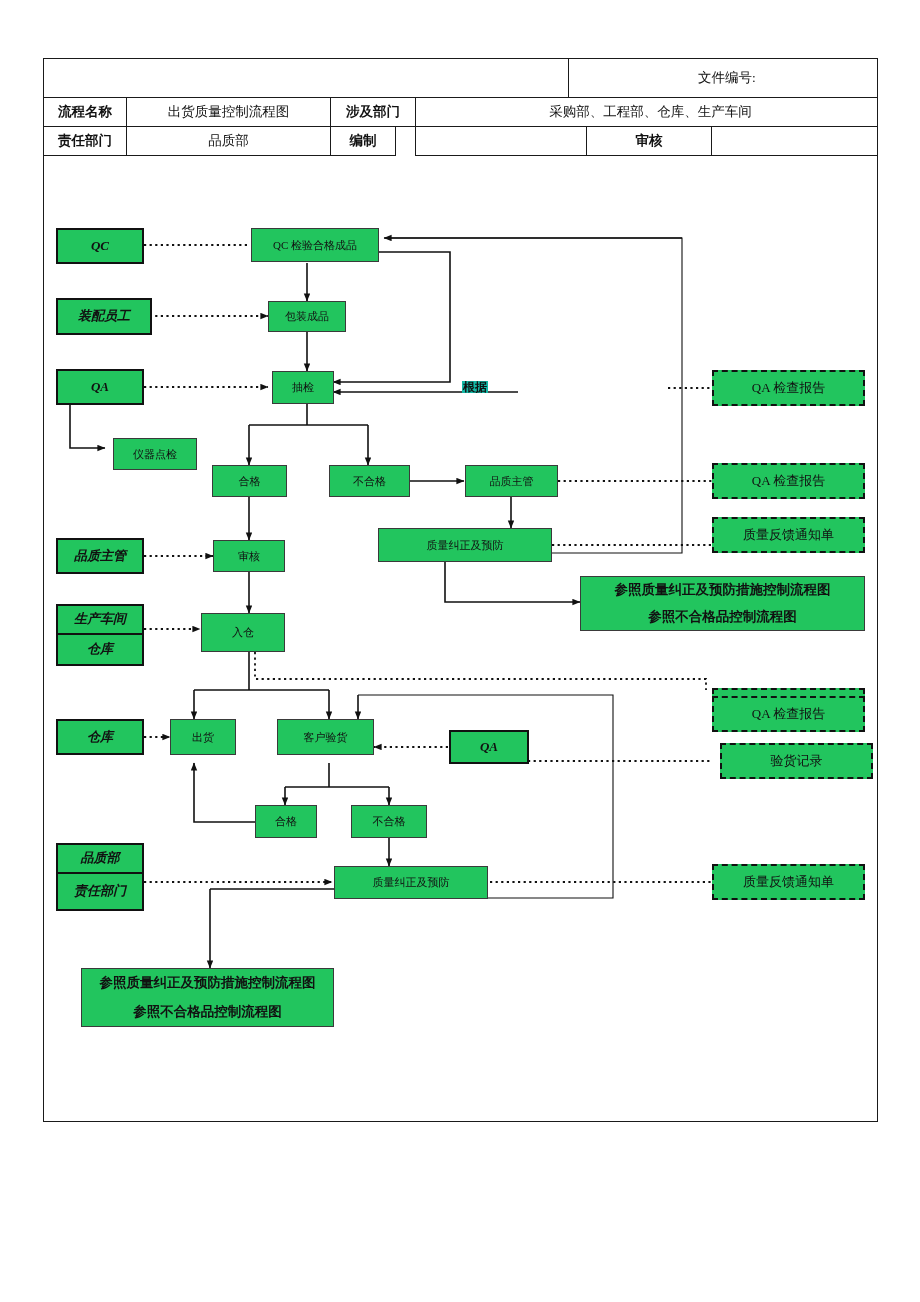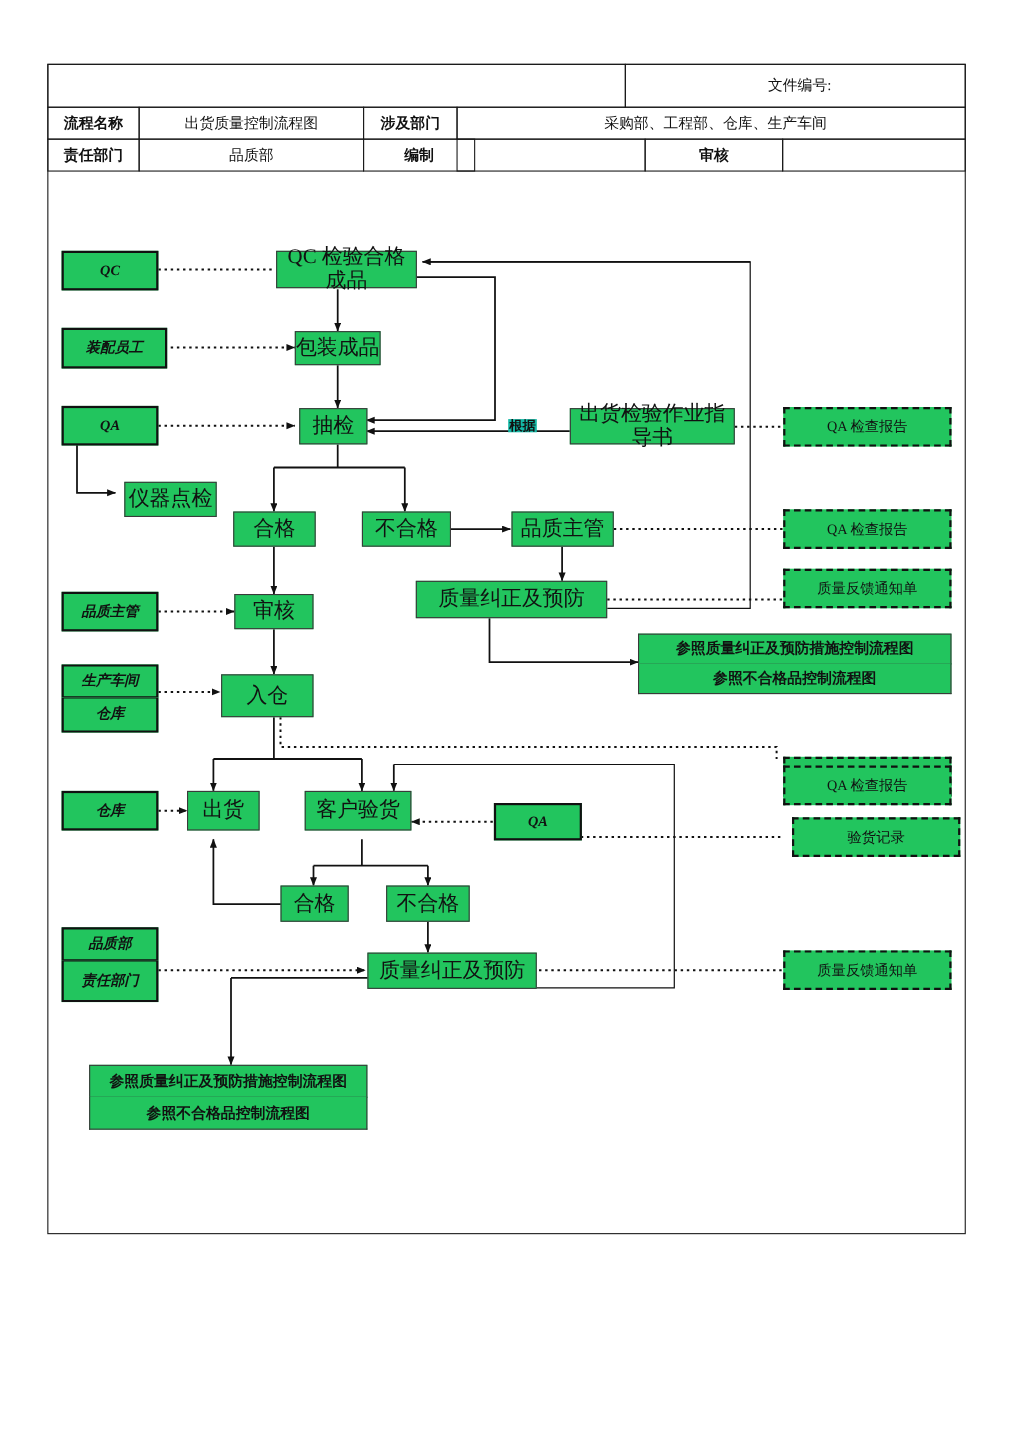--- a/index.html
+++ b/index.html
@@ -17,21 +17,21 @@
        display:flex;align-items:center;justify-content:center;
        font-size:13.5px;color:#111;line-height:1.2;}
   .hdr.b{font-weight:bold;}
   .hdr.l{justify-content:center;padding-left:8px;}
 
   
   .box{position:absolute;box-sizing:border-box;background:#22c55e;
        display:flex;align-items:center;justify-content:center;
        text-align:center;color:#111;line-height:1.15;}
   
-  .thin{border:1px solid #3a3a3a;font-size:19px;}
+  .thin{border:1px solid #3a3a3a;font-size:11px;}
   
   .actor{border:2px solid #111;font-size:13px;font-style:italic;font-weight:bold;}
   
   .dash{border:2.5px dashed #111;font-size:13px;}
   
   .ref{border:1px solid #3a3a3a;font-size:13.5px;font-weight:bold;}
 
   .lbl{position:absolute;font-size:12px;font-weight:bold;color:#111;
        background:#14b8a6;padding:0 1px;line-height:1;}
 
@@ -54,21 +54,21 @@
     <span>文件编号:</span>
   </div>
 
   <div class="hdr b" style="left:43px;top:97px;width:84px;height:30px;">流程名称</div>
   <div class="hdr" style="left:126px;top:97px;width:205px;height:30px;">出货质量控制流程图</div>
   <div class="hdr b" style="left:330px;top:97px;width:86px;height:30px;">涉及部门</div>
   <div class="hdr l" style="left:415px;top:97px;width:463px;height:30px;">采购部、工程部、仓库、生产车间</div>
 
   <div class="hdr b" style="left:43px;top:126px;width:84px;height:30px;">责任部门</div>
   <div class="hdr" style="left:126px;top:126px;width:205px;height:30px;">品质部</div>
-  <div class="hdr b" style="left:330px;top:126px;width:102px;height:30px;text-align:center;">编制</div>
+  <div class="hdr b" style="left:330px;top:126px;width:66px;height:30px;text-align:center;">编制</div>
   <div class="hdr" style="left:415px;top:126px;width:172px;height:30px;"></div>
   <div class="hdr b" style="left:586px;top:126px;width:126px;height:30px;">审核</div>
   <div class="hdr" style="left:711px;top:126px;width:167px;height:30px;"></div>
 
   <svg class="wires" viewBox="0 0 920 1302">
     <defs>
       <marker id="ah" markerWidth="9" markerHeight="9" refX="7.6" refY="3.2" orient="auto" markerUnits="userSpaceOnUse">
         <path d="M0,0 L8,3.2 L0,6.4 z" fill="#111"></path>
       </marker>
       <marker id="ahd" markerWidth="9" markerHeight="9" refX="7.6" refY="3.2" orient="auto" markerUnits="userSpaceOnUse">
@@ -194,21 +194,20 @@
   <div class="box thin" style="left:170px;top:719px;width:66px;height:36px;">出货</div>
 
   <div class="box thin" style="left:277px;top:719px;width:97px;height:36px;">客户验货</div>
 
   <div class="box thin" style="left:255px;top:805px;width:62px;height:33px;">合格</div>
 
   <div class="box thin" style="left:351px;top:805px;width:76px;height:33px;">不合格</div>
 
   <div class="box thin" style="left:334px;top:866px;width:154px;height:33px;">质量纠正及预防</div>
 
-  <div class="box thin" style="left:518px;top:371px;width:150px;height:33px;">出货检验作业指导书</div>
 
   <div class="lbl" style="left:462px;top:381px;">根据</div>
 
   <div class="box dash" style="left:712px;top:370px;width:153px;height:36px;">QA 检查报告</div>
 
   <div class="box dash" style="left:712px;top:463px;width:153px;height:36px;">QA 检查报告</div>
 
   <div class="box dash" style="left:712px;top:517px;width:153px;height:36px;">质量反馈通知单</div>
 
   <div class="box dash" style="left:712px;top:688px;width:153px;height:36px;">进仓单</div>

